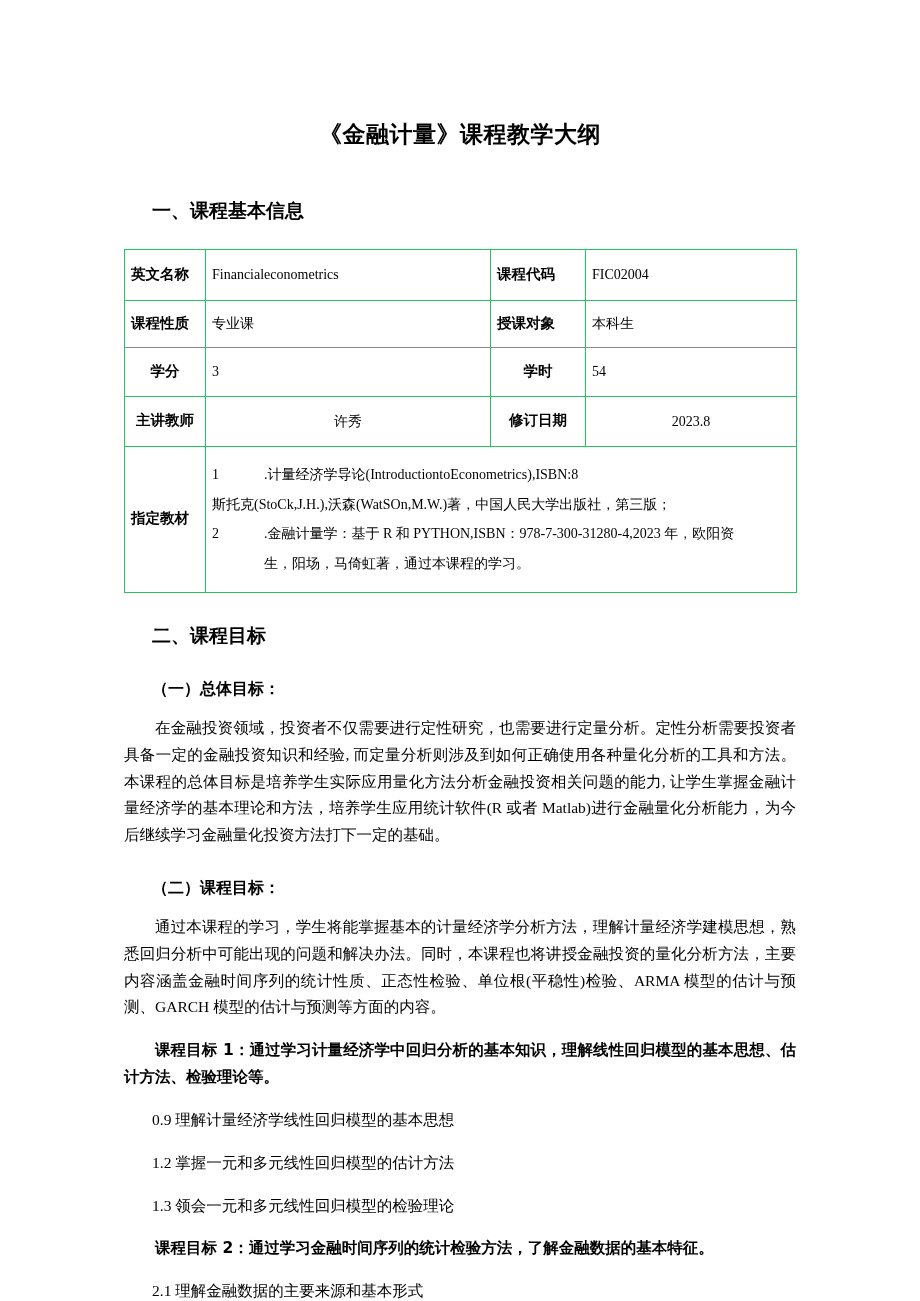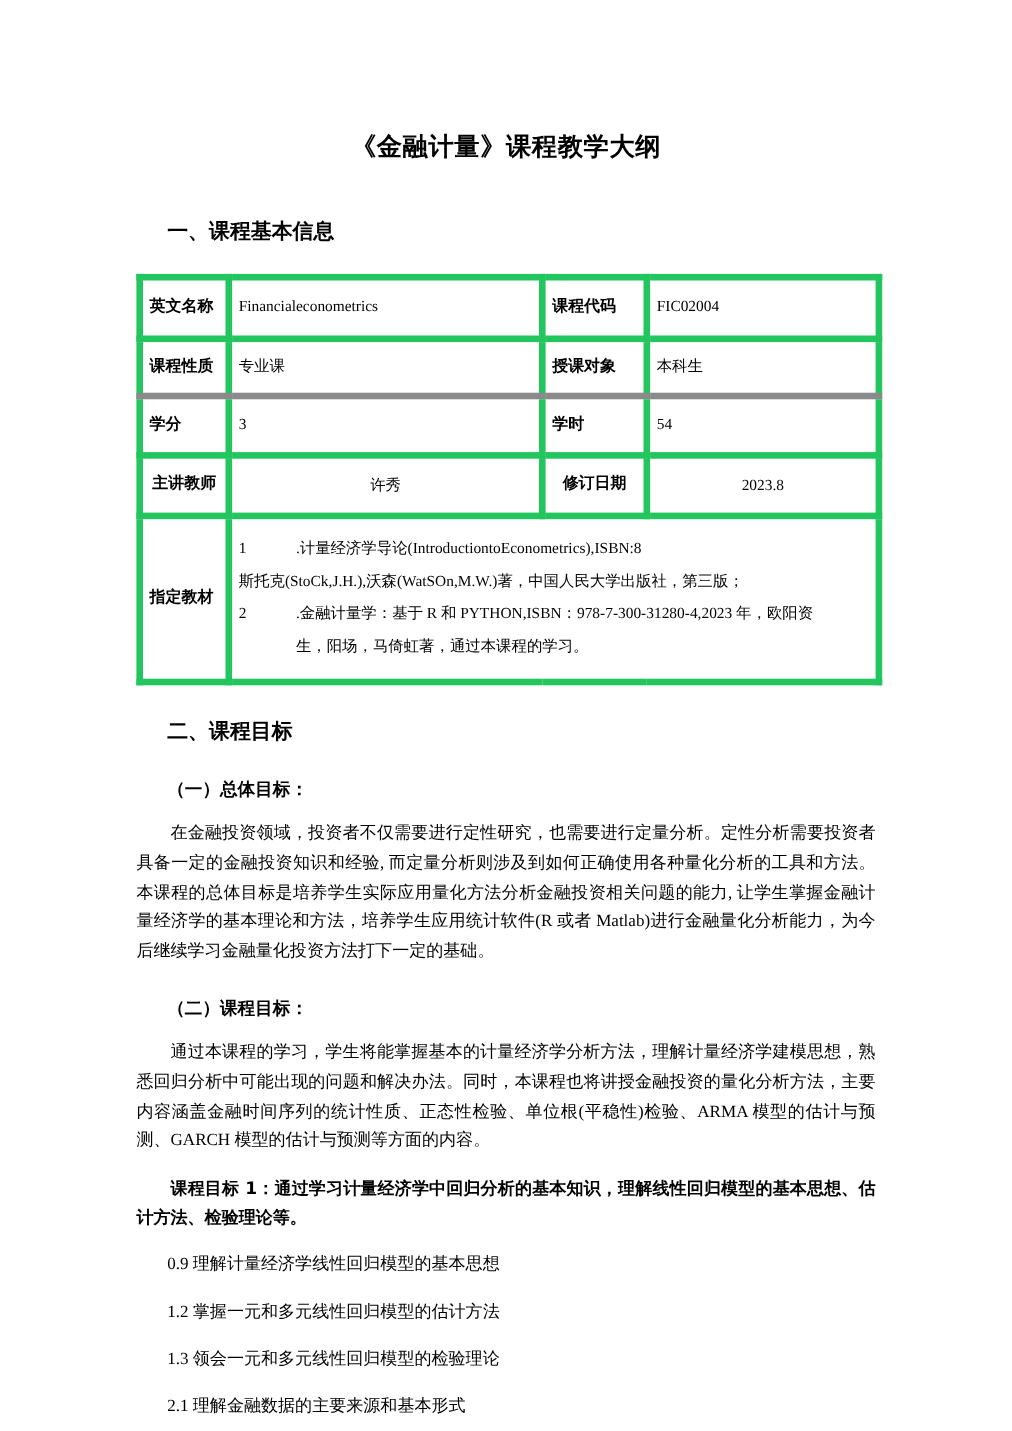--- a/index.html
+++ b/index.html
@@ -91,32 +91,32 @@
 
   
   .table-wrap { padding-top: 24px; }
   table.info {
     width: 672px;
     border-collapse: collapse;
     table-layout: fixed;
     font-size: 14px;
   }
   table.info td {
-    border: 6px solid #22c55e;
+    border: 1px solid #22c55e;
     padding: 0 6px;
     vertical-align: middle;
     line-height: 1.5;
   }
   table.info td.lbl {
     font-family: "DejaVu Sans", "Liberation Sans", sans-serif;
     font-weight: bold;
     font-size: 14.5px;
     white-space: nowrap;
   }
-  td.lbl.center { text-align: left; }
+  td.lbl.center { text-align: center; }
   .c1 { width: 81px; }
   .c2 { width: 285px; }
   .c3 { width: 95px; }
   .c4 { width: 211px; }
 
   tr.r1 td { height: 50px; }
   tr.r2 td { height: 46px; }
   tr.r3 td { height: 48px; }
   tr.r4 td { height: 49px; text-align: center; }
   tr.r5 td { height: 145px; vertical-align: middle; }
@@ -209,15 +209,16 @@
   <p class="body">在金融投资领域，投资者不仅需要进行定性研究，也需要进行定量分析。定性分析需要投资者具备一定的金融投资知识和经验, 而定量分析则涉及到如何正确使用各种量化分析的工具和方法。本课程的总体目标是培养学生实际应用量化方法分析金融投资相关问题的能力, 让学生掌握金融计量经济学的基本理论和方法，培养学生应用统计软件(R 或者 Matlab)进行金融量化分析能力，为今后继续学习金融量化投资方法打下一定的基础。</p>
 
   <h3 class="sub-heading">（二）课程目标：</h3>
   <p class="body">通过本课程的学习，学生将能掌握基本的计量经济学分析方法，理解计量经济学建模思想，熟悉回归分析中可能出现的问题和解决办法。同时，本课程也将讲授金融投资的量化分析方法，主要内容涵盖金融时间序列的统计性质、正态性检验、单位根(平稳性)检验、ARMA 模型的估计与预测、GARCH 模型的估计与预测等方面的内容。</p>
 
   <p class="objective">课程目标 1：通过学习计量经济学中回归分析的基本知识，理解线性回归模型的基本思想、估计方法、检验理论等。</p>
   <p class="sub-item">0.9 理解计量经济学线性回归模型的基本思想</p>
   <p class="sub-item">1.2 掌握一元和多元线性回归模型的估计方法</p>
   <p class="sub-item">1.3 领会一元和多元线性回归模型的检验理论</p>
 
+  <p class="objective">课程目标 2：通过学习金融时间序列的统计检验方法，了解金融数据的基本特征。</p>
   <p class="sub-item">2.1 理解金融数据的主要来源和基本形式</p>
 
 </div>
 
 </body></html>

